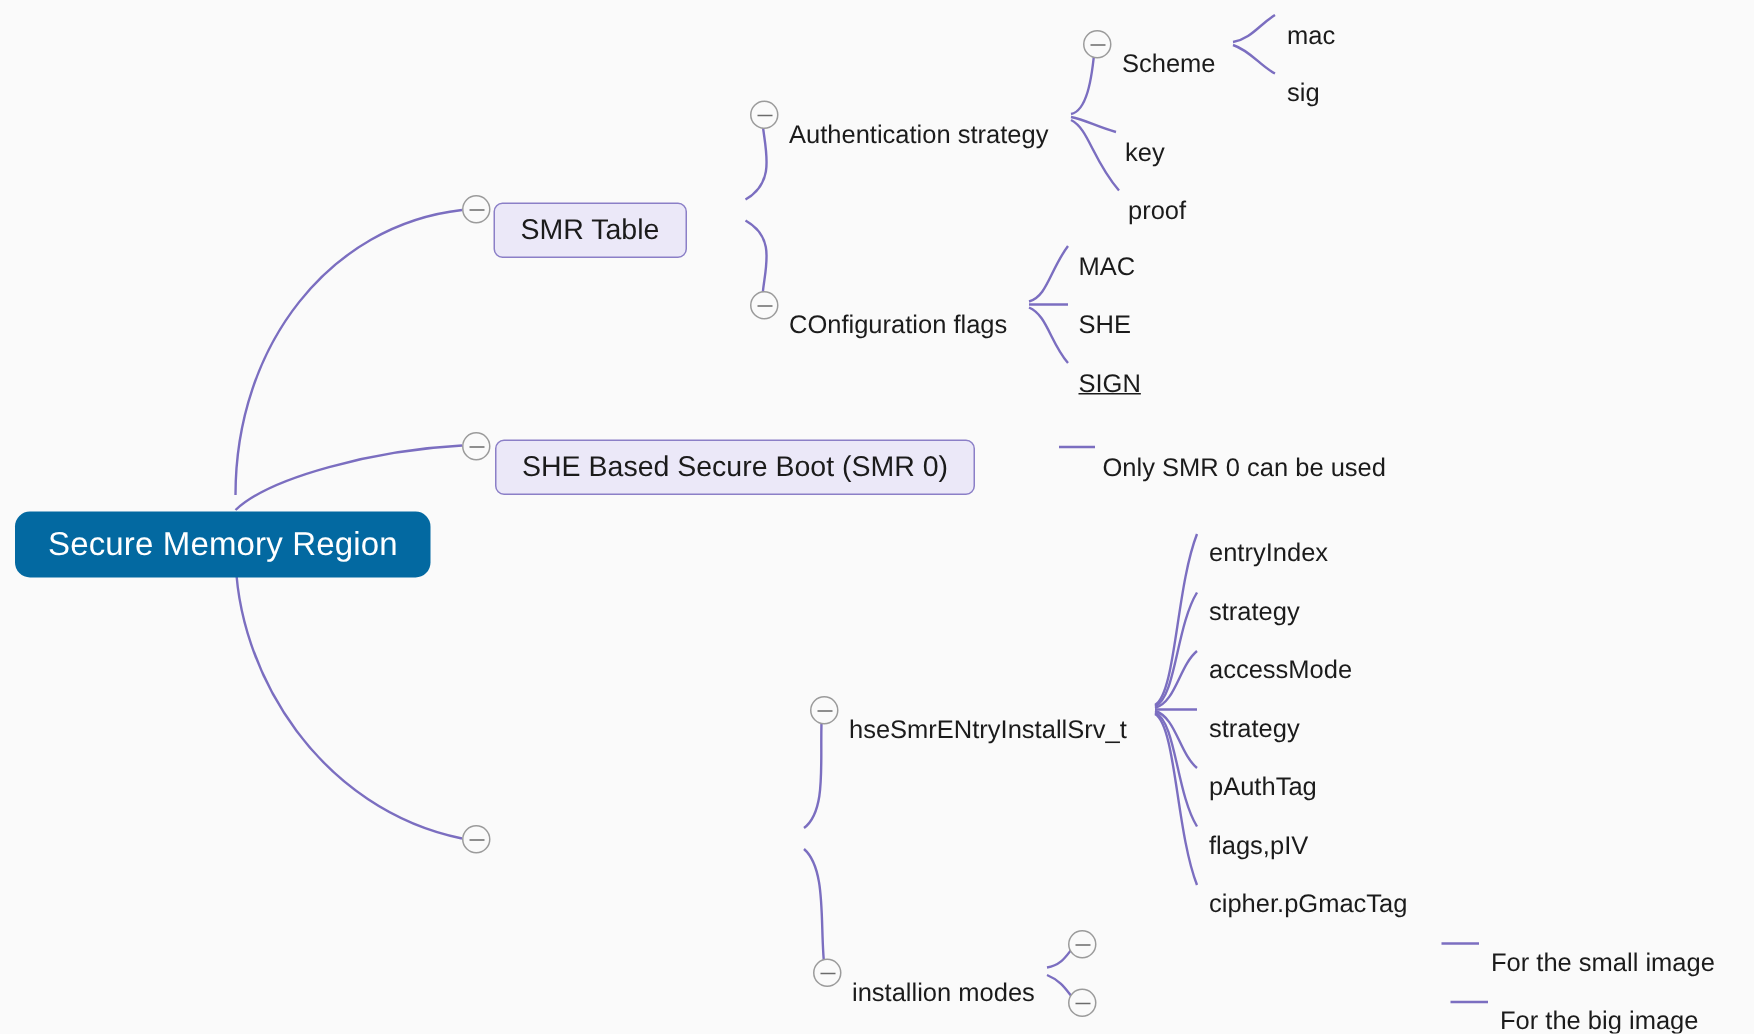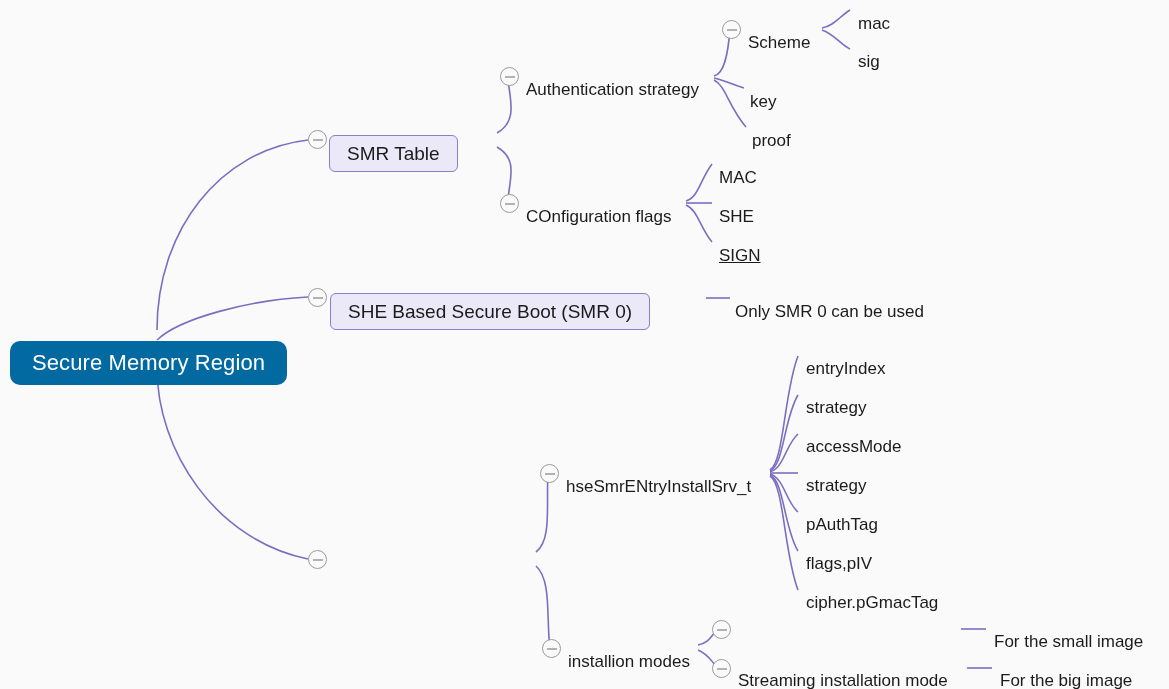--- a/index.html
+++ b/index.html
@@ -221,20 +221,17 @@
   <div class="node plain" style="left:568px; top:640px;">
     <span>installion modes</span>
   </div>
 
   <div class="toggle" style="left:712px; top:620px;"></div>
   <div class="node plain" style="left:994px; top:620px;">
     <span>For the small image</span>
   </div>
 
   <div class="toggle" style="left:712px; top:659px;"></div>
-  <div class="node plain" style="left:738px; top:659px;">
-    <span>Streaming installation mode</span>
-  </div>
   <div class="node plain" style="left:1000px; top:659px;">
     <span>For the big image</span>
   </div>
 
 </div>
 
 </body></html>

